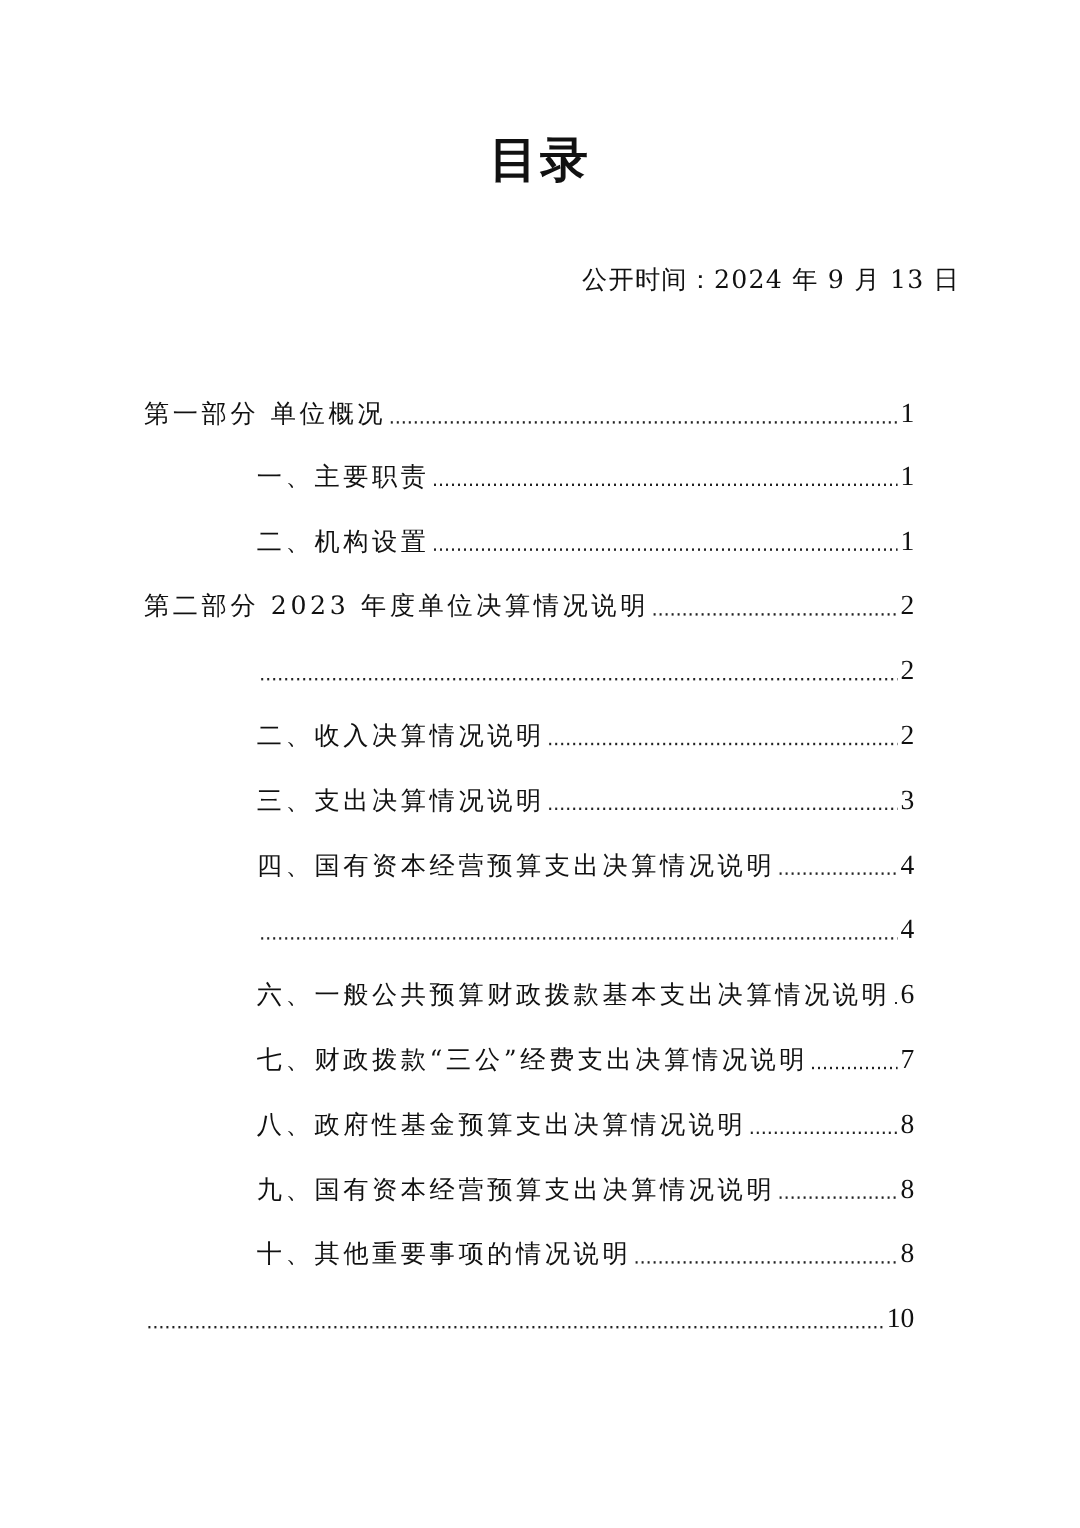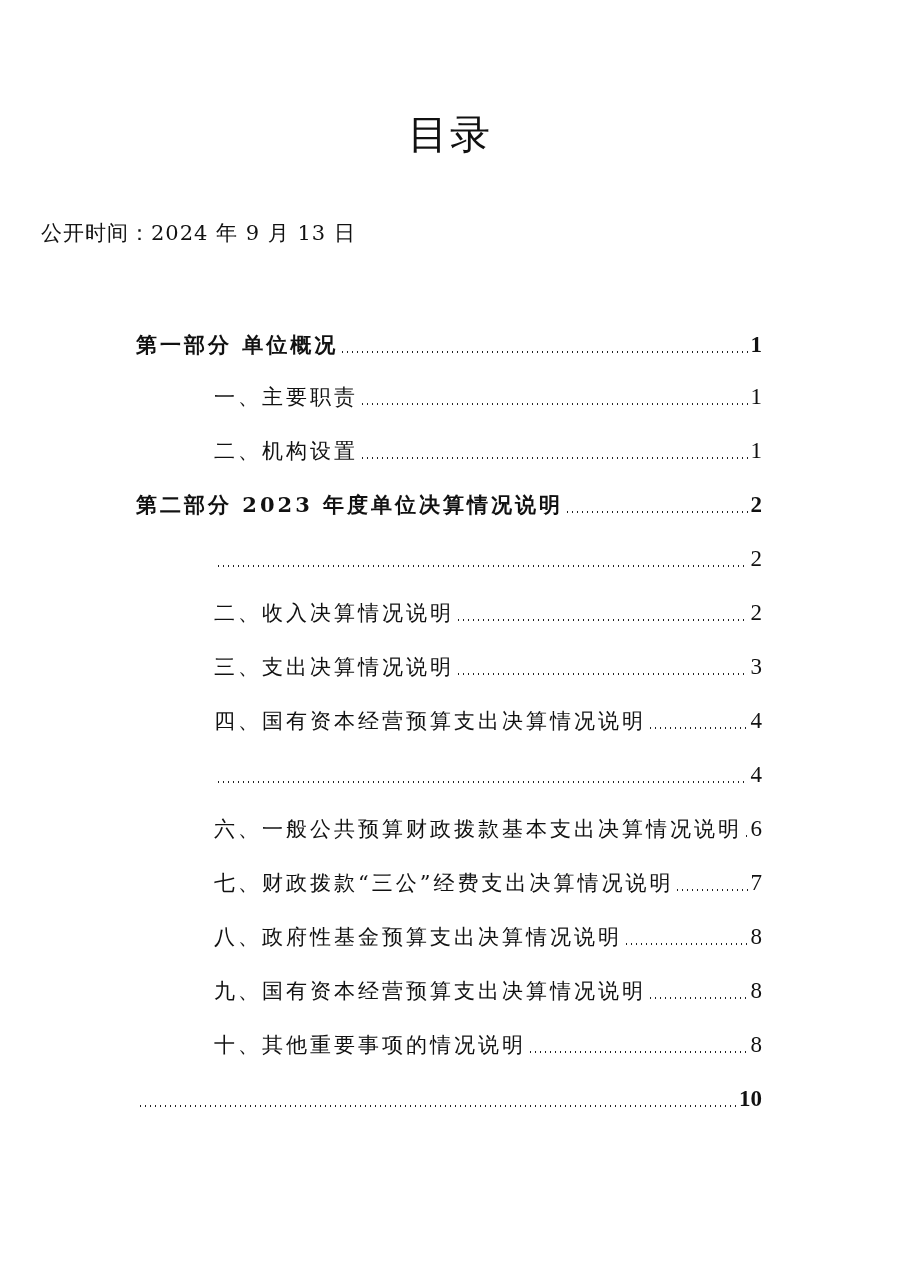--- a/index.html
+++ b/index.html
@@ -3,35 +3,35 @@
   <meta charset="utf-8">
   <style>
     html, body { margin: 0; padding: 0; background: #ffffff; }
     body {
       width: 900px; height: 1273px; position: relative; overflow: hidden;
       color: #111111;
       font-family: "DejaVu Serif", "Liberation Serif", serif;
     }
     .title {
       position: absolute; top: 108px; left: 0; width: 900px;
-      text-align: center; font-size: 40px; font-weight: normal;
+      text-align: center; font-size: 40px; font-weight: bold;
       font-family: "DejaVu Sans", "Liberation Sans", sans-serif;
       letter-spacing: 2px; line-height: 52px;
     }
     .pubdate {
       position: absolute; top: 218px; left: 0; width: 800px;
-      text-align: left; font-size: 21px; line-height: 30px; letter-spacing: 1px; padding-left: 41px;
+      text-align: right; font-size: 21px; line-height: 30px; letter-spacing: 1px;
     }
     .toc { position: absolute; left: 0; top: 0; width: 900px; }
     .toc-row {
       position: absolute; display: flex; align-items: flex-end;
       font-size: 21px; line-height: 30px; height: 30px;
       right: 138px;
     }
-    .toc-row.lvl1 { left: 136px; font-weight: bold; }
+    .toc-row.lvl1 { left: 120px; }
     .toc-row.lvl2 { left: 186px; margin-left: 28px; }
     .toc-label { white-space: nowrap; letter-spacing: 3px; }
     .toc-leader {
       flex: 1; height: 2px; margin: 0 3px 7px 2px;
       background-image: radial-gradient(circle, #222 0.9px, transparent 1.1px);
       background-size: 5px 2px; background-repeat: repeat-x;
     }
     .toc-page {
       white-space: nowrap; font-family: "Liberation Serif", "DejaVu Serif", serif;
       font-size: 23px;

